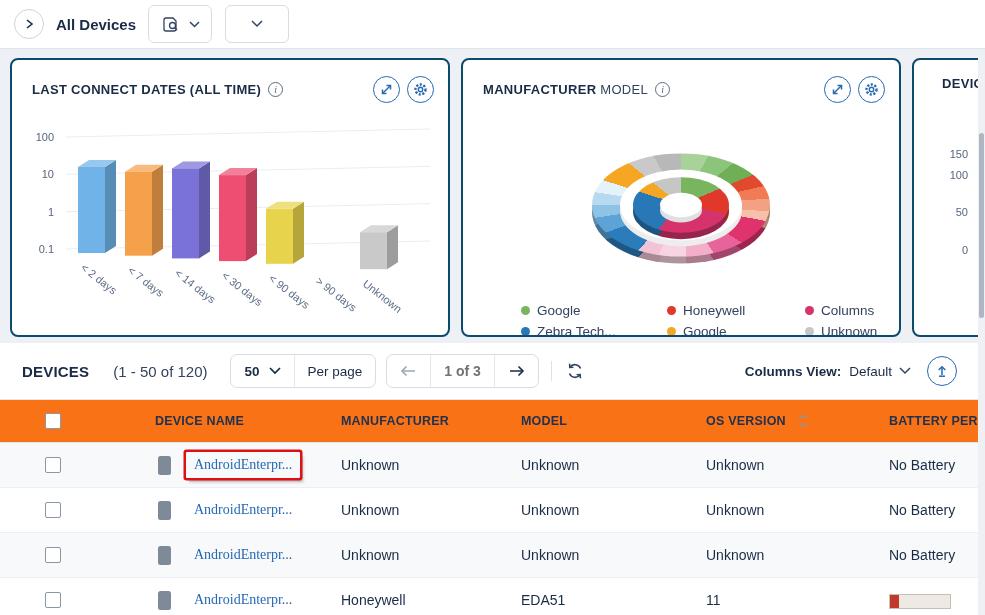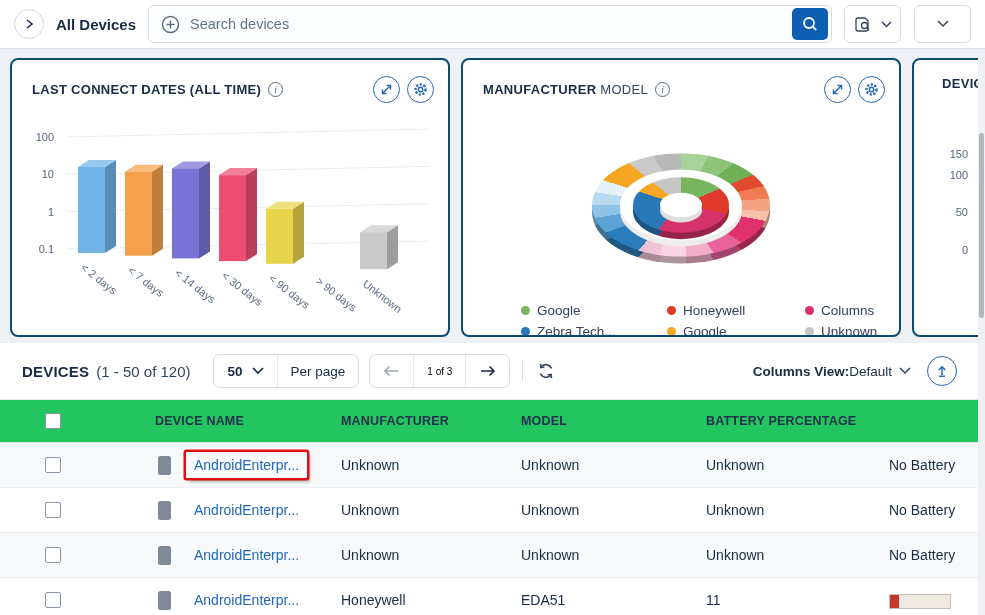--- a/index.html
+++ b/index.html
@@ -86,62 +86,62 @@
   .legend-item { display: flex; align-items: center; gap: 7px; font-size: 13.5px; color: #33445e; white-space: nowrap; }
   .legend-dot { width: 9px; height: 9px; border-radius: 50%; flex: 0 0 auto; }
   
   .c3 .card-head { padding-left: 28px; }
   .c3-ticks { position: relative; margin-top: 34px; }
   .c3-tick { position: absolute; right: 242px; font-size: 11px; color: #55657d; text-align: right; width: 30px; }
   
   .devices-panel { background: #fff; height: 265px; }
   .devices-toolbar { display: flex; align-items: center; height: 56px; padding: 0 14px 0 22px; }
   .devices-title { font-size: 15px; font-weight: bold; letter-spacing: .2px; }
-  .devices-range { font-size: 15px; color: #33445e; margin-left: 7px; }
+  .devices-range { font-size: 15px; color: #33445e; margin-left: 24px; }
   .pill {
     display: flex; align-items: center; height: 34px; border: 1px solid #d7dde5;
     border-radius: 7px; background: #fff; overflow: hidden;
   }
   .pill .cell { display: flex; align-items: center; gap: 9px; padding: 0 13px; height: 100%; font-size: 13.5px; cursor: pointer; }
   .pill .cell + .cell { border-left: 1px solid #e4e9ef; align-items: center; }
   .pill .bold { font-weight: bold; }
   .perpage { margin-left: 23px; }
   .pager { margin-left: 10px; }
-  .page-label { color: #000000; font-size: 10px; font-weight: normal; }
+  .page-label { color: #737373; font-size: 14px; font-weight: bold; }
   .vdivider { width: 1px; height: 20px; background: #dde2e9; margin: 0 10px 0 12px; }
   .refresh-btn { background: none; border: none; cursor: pointer; display: flex; padding: 4px; }
-  .cols-view { margin-left: auto; display: flex; align-items: center; font-size: 13.5px; }
+  .cols-view { margin-left: auto; display: flex; align-items: center; gap: 8px; font-size: 13.5px; }
   .cols-view .lbl { font-weight: bold; }
   .cols-view .val { color: #1a2b45; display: flex; align-items: center; gap: 7px; cursor: pointer; }
   .export-btn {
     width: 30px; height: 30px; border-radius: 50%; border: 1.5px solid #2569b3; background: #fff;
     display: flex; align-items: center; justify-content: center; cursor: pointer; margin: 0 14px 0 16px;
   }
   
   .thead {
-    display: flex; align-items: center; height: 44px; background: #22c55e;
+    display: flex; align-items: center; height: 44px; background: #f97316;
     border-top: 1px solid #e1e6ec; border-bottom: 1px solid #e1e6ec;
     font-size: 12.5px; font-weight: bold; color: #22314d; letter-spacing: .2px;
   }
   .trow { display: flex; align-items: center; height: 45px; font-size: 14px; border-bottom: 1px solid #eceff3; background: #fff; }
   .trow.alt { background: #f7f9fa; }
   .col-sel   { flex: 0 0 145px; padding-left: 45px; }
   .col-name  { flex: 0 0 190px; display: flex; align-items: center; }
   .col-manu  { flex: 0 0 180px; padding-left: 6px; }
   .col-model { flex: 0 0 185px; padding-left: 6px; }
   .col-os    { flex: 0 0 183px; padding-left: 6px; display: flex; align-items: center; gap: 12px; }
   .col-batt  { flex: 1 1 auto; padding-left: 6px; white-space: nowrap; overflow: hidden; }
   .thead .col-name { padding-left: 10px; }
   .checkbox {
     width: 16px; height: 16px; border: 1.5px solid #8b97a6; border-radius: 2px;
     background: #fff; cursor: pointer;
   }
   .phone-icon { width: 13px; height: 19px; background: #7f8a99; border-radius: 2.5px; margin: 0 15px 0 13px; flex: 0 0 auto; }
   .dev-link { color: #2569b3; cursor: pointer; white-space: nowrap; }
-  .link-wrap { padding: 5px 8px; }
+  .link-wrap { padding: 5px 8px; font-family: Liberation Serif, serif; }
   .link-wrap.annotated {
     box-shadow: 0 0 0 2.5px #dd1111, 3px 4px 3px rgba(120,120,120,.55);
     border-radius: 1px;
   }
   .battery-bar { width: 62px; height: 15px; border: 1px solid #c8beb6; background: #efe9e4; margin-top: 2px; }
   .battery-fill { height: 100%; background: #c0392b; }
   
   .vscroll-track { position: absolute; right: 0; top: 58px; width: 7px; height: 557px; background: #eef0f3; }
   .vscroll-thumb { position: absolute; right: 1px; top: 75px; width: 5px; height: 185px; background: #aeb6c2; border-radius: 3px; cursor: pointer; }
   svg { display: block; }
@@ -151,38 +151,20 @@
 
 <div class="topbar">
   <button class="circle-btn">
     <span>
       <svg width="10" height="10" viewBox="0 0 10 10">
           <polyline points="3,1 8,5 3,9" fill="none" stroke="#1a2b45" stroke-width="1.6"></polyline>
         </svg>
     </span>
   </button>
   <span class="app-title">All Devices</span>
-  <div class="search-box">
-    <span>
-      <svg width="19" height="19" viewBox="0 0 19 19">
-          <circle cx="9.5" cy="9.5" r="8" fill="none" stroke="#5b6b80" stroke-width="1.4"></circle>
-          <line x1="9.5" y1="5.5" x2="9.5" y2="13.5" stroke="#5b6b80" stroke-width="1.4"></line>
-          <line x1="5.5" y1="9.5" x2="13.5" y2="9.5" stroke="#5b6b80" stroke-width="1.4"></line>
-        </svg>
-    </span>
-    <input placeholder="Search devices" style="">
-    <button class="search-btn">
-      <span>
-        <svg width="18" height="18" viewBox="0 0 18 18">
-            <circle cx="8" cy="8" r="5" fill="none" stroke="#fff" stroke-width="1.8"></circle>
-            <line x1="11.7" y1="11.7" x2="15.2" y2="15.2" stroke="#fff" stroke-width="1.8"></line>
-          </svg>
-      </span>
-    </button>
-  </div>
   <button class="tool-btn saved">
     <span>
       <svg width="19" height="19" viewBox="0 0 19 19">
           <path d="M3 5 a2 2 0 0 1 2-2 h7 l3 3 v8 a2 2 0 0 1-2 2 h-8 a2 2 0 0 1-2-2 z" fill="none" stroke="#33445e" stroke-width="1.3"></path>
           <circle cx="11.5" cy="10.5" r="3" fill="#fff" stroke="#33445e" stroke-width="1.3"></circle>
           <line x1="13.7" y1="12.7" x2="16" y2="15" stroke="#33445e" stroke-width="1.3"></line>
         </svg>
     </span>
     <span>
       <svg width="11" height="7" viewBox="0 0 11 7">
@@ -412,20 +394,29 @@
 
   <div class="thead">
     <div class="col-sel">
       <div class="checkbox"></div>
     </div>
     <div class="col-name">
         <span>DEVICE NAME</span>
       </div>
     <div class="col-manu"><span>MANUFACTURER</span></div>
     <div class="col-model"><span>MODEL</span></div>
+    <div class="col-os">
+      <span>OS VERSION</span>
+      <span>
+        <svg width="10" height="14" viewBox="0 0 10 14">
+            <polyline points="1.5,4.5 5,1.5 8.5,4.5" fill="none" stroke="#8b97a6" stroke-width="1.4"></polyline>
+            <polyline points="1.5,9.5 5,12.5 8.5,9.5" fill="none" stroke="#8b97a6" stroke-width="1.4"></polyline>
+          </svg>
+      </span>
+    </div>
     <div class="col-batt"><span>BATTERY PERCENTAGE</span></div>
   </div>
 
   <div id="table-body">
       <div class="trow alt">
         <div class="col-sel">
           <div class="checkbox"></div>
         </div>
         <div class="col-name">
           <span class="phone-icon"></span>

